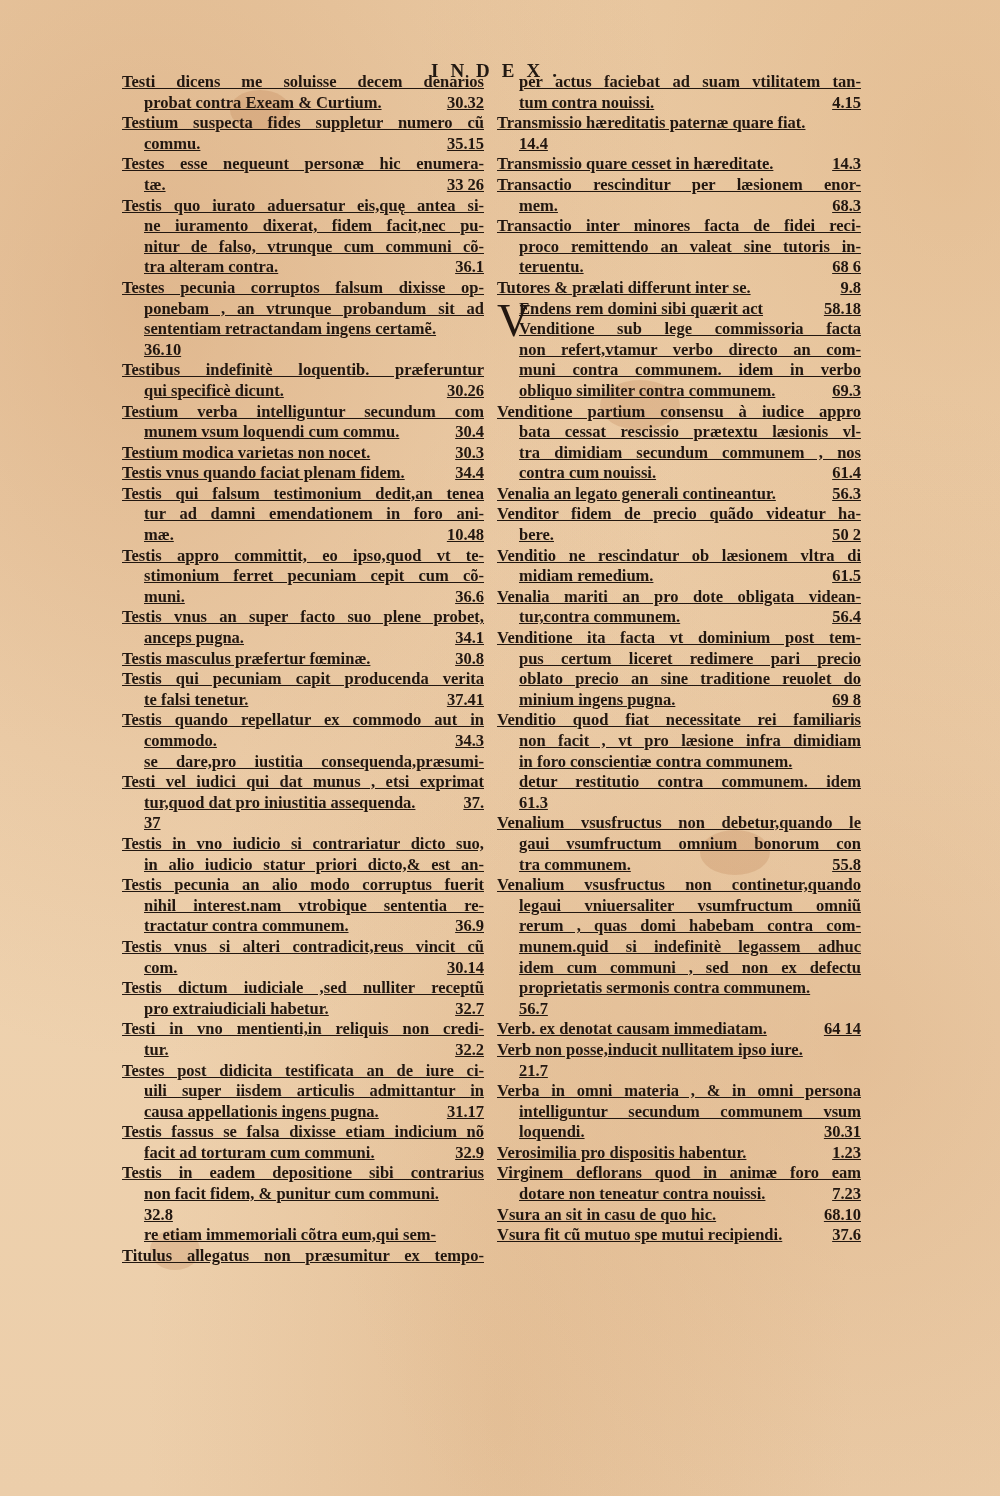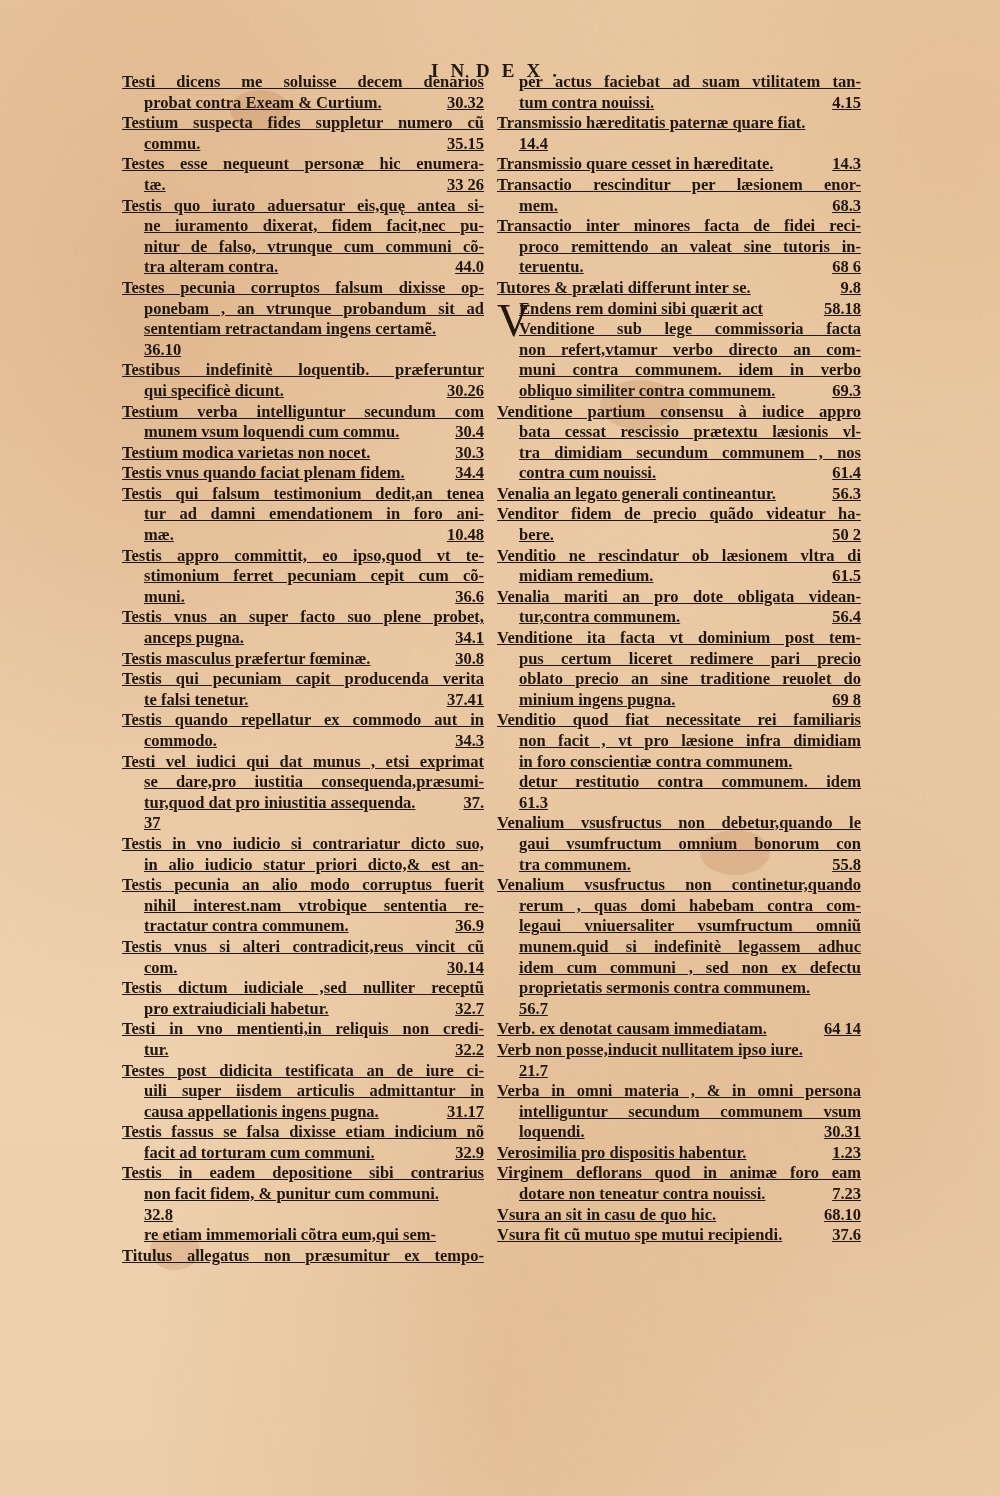--- a/index.html
+++ b/index.html
@@ -81,21 +81,21 @@
           <span>tæ.</span>
           <span class="ref">33 26</span>
         </div>
       </div>
       <div class="entry">
         <div class="line">Testis quo iurato aduersatur eis,quę antea si-</div>
         <div class="line indent">ne iuramento dixerat, fidem facit,nec pu-</div>
         <div class="line indent">nitur de falso, vtrunque cum communi cõ-</div>
         <div class="line indent last">
           <span>tra alteram contra.</span>
-          <span class="ref">44.0</span>
+          <span class="ref">36.1</span>
         </div>
       </div>
       <div class="entry">
         <div class="line">Testes pecunia corruptos falsum dixisse op-</div>
         <div class="line indent">ponebam , an vtrunque probandum sit ad</div>
         <div class="line indent last">sententiam retractandam ingens certamẽ.</div>
         <div class="line indent last">36.10</div>
       </div>
       <div class="entry">
         <div class="line">Testibus indefinitè loquentib. præferuntur</div>
@@ -160,22 +160,22 @@
         </div>
       </div>
       <div class="entry">
         <div class="line">Testis quando repellatur ex commodo aut in</div>
         <div class="line indent last">
           <span>commodo.</span>
           <span class="ref">34.3</span>
         </div>
       </div>
       <div class="entry">
+        <div class="line indent">se dare,pro iustitia consequenda,præsumi-</div>
         <div class="line">Testi vel iudici qui dat munus , etsi exprimat</div>
-        <div class="line indent">se dare,pro iustitia consequenda,præsumi-</div>
         <div class="line indent last">
           <span>tur,quod dat pro iniustitia assequenda.</span>
           <span class="ref">37.</span>
         </div>
         <div class="line indent last">37</div>
       </div>
       <div class="entry">
         <div class="line">Testis in vno iudicio si contrariatur dicto suo,</div>
         <div class="line indent">in alio iudicio statur priori dicto,&amp; est an-</div>
       </div>
@@ -343,22 +343,22 @@
       <div class="entry">
         <div class="line">Venalium vsusfructus non debetur,quando le</div>
         <div class="line indent">gaui vsumfructum omnium bonorum con</div>
         <div class="line indent last">
           <span>tra communem.</span>
           <span class="ref">55.8</span>
         </div>
       </div>
       <div class="entry">
         <div class="line">Venalium vsusfructus non continetur,quando</div>
+        <div class="line indent">legaui vniuersaliter vsumfructum omniũ</div>
         <div class="line indent">rerum , quas domi habebam contra com-</div>
-        <div class="line indent">legaui vniuersaliter vsumfructum omniũ</div>
         <div class="line indent">munem.quid si indefinitè legassem adhuc</div>
         <div class="line indent">idem cum communi , sed non ex defectu</div>
         <div class="line indent last">proprietatis sermonis contra communem.</div>
         <div class="line indent last">56.7</div>
       </div>
       <div class="entry">
         <div class="line last">
           <span>Verb. ex denotat causam immediatam.</span>
           <span class="ref">64 14</span>
         </div>

